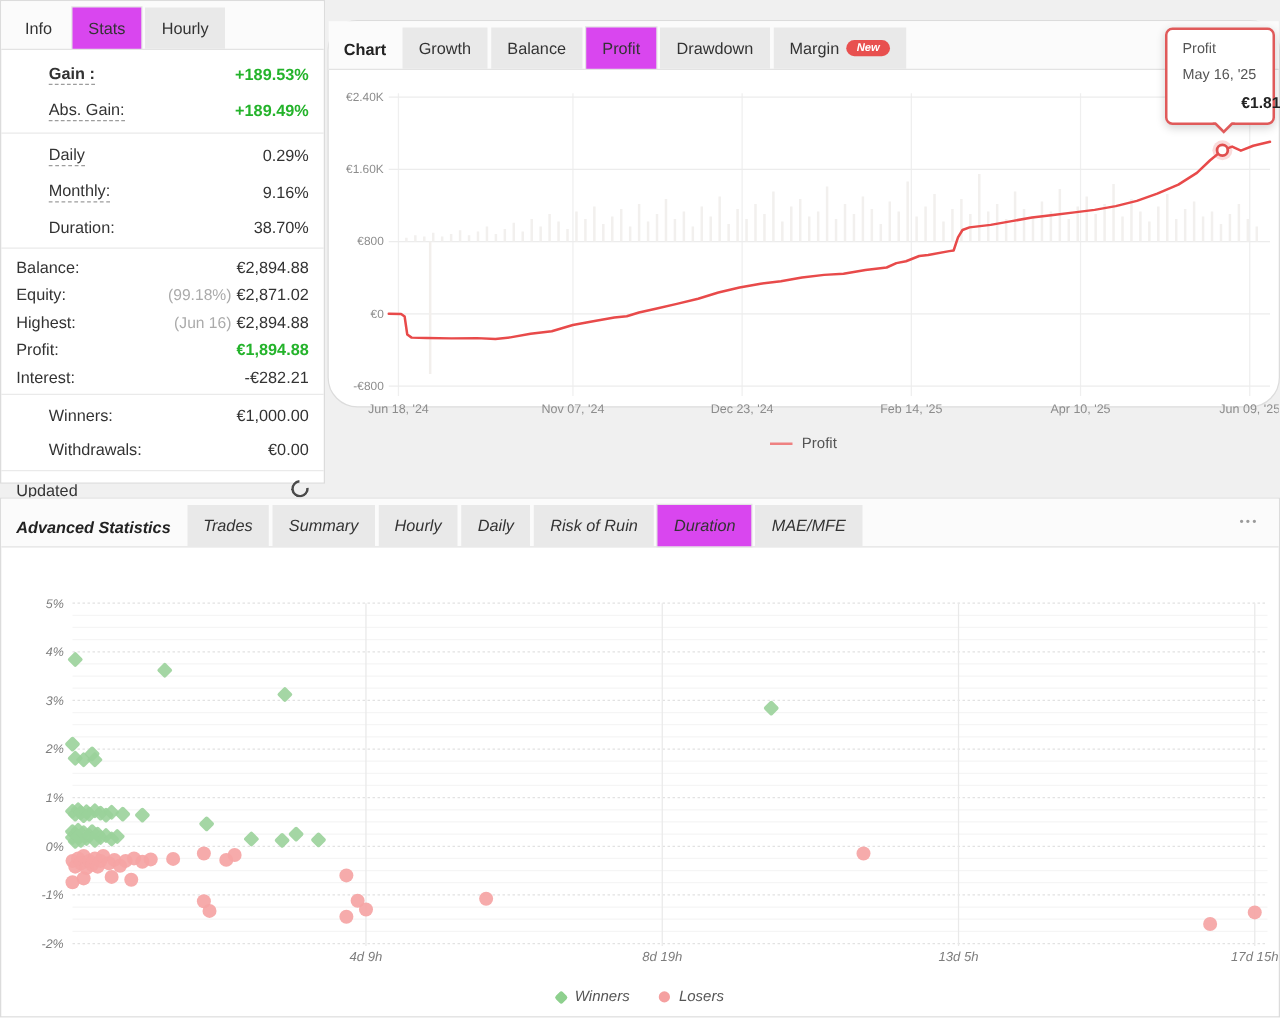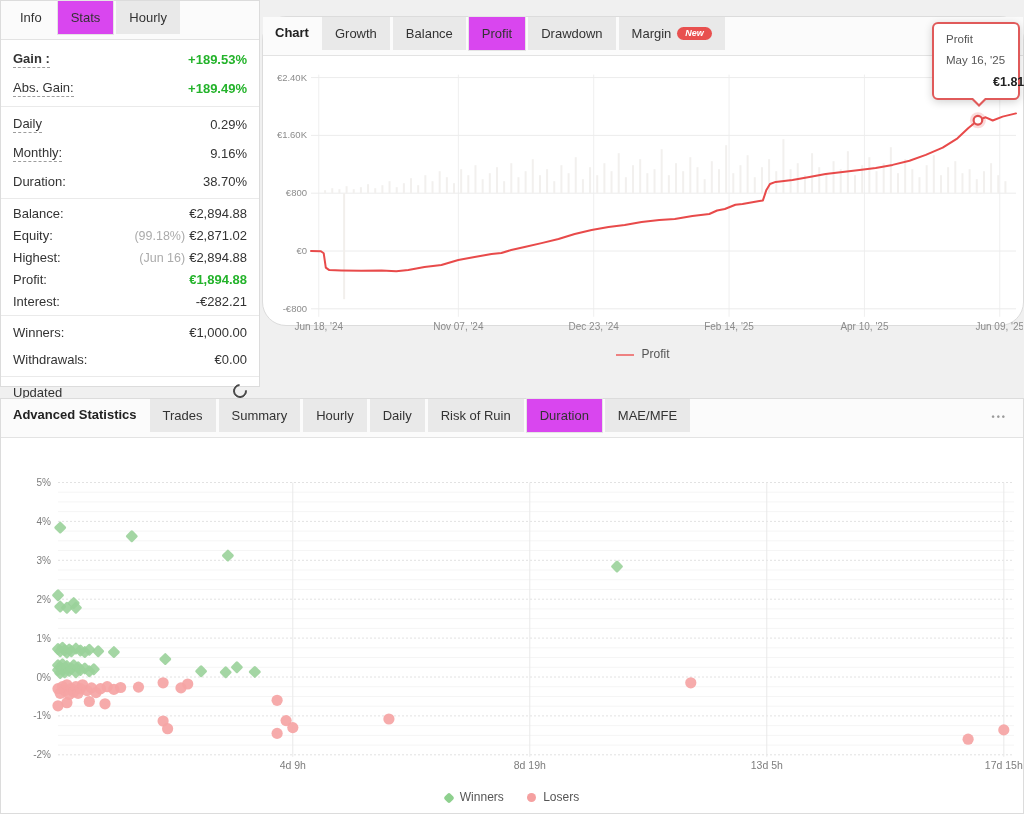--- a/index.html
+++ b/index.html
@@ -1,33 +1,33 @@
 <!DOCTYPE html>
 <html><head>
 <meta charset="utf-8">
 <style>
   html,body{margin:0;padding:0;background:#f0f0f0;font-family:"Liberation Sans",sans-serif;}
   #stage{position:relative;width:1024px;height:814px;overflow:hidden;background:#f0f0f0;}
   .panel{position:absolute;background:#fff;border:1px solid #dcdcdc;box-sizing:border-box;}
   #left-panel{left:0;top:0;width:260px;height:387px;}
   #chart-panel{left:262px;top:16px;width:762px;height:310px;border-radius:24px;}
-  #stats-panel{left:0;top:398px;width:1024px;height:416px;}
-  .tabbar{display:flex;background:#fbfbfb;border-bottom:1px solid #e3e3e3;padding:0 6px;height:38px;align-items:flex-start;gap:3px;position:relative;}
+  #stats-panel{left:0;top:398px;width:1024px;height:416px;font-style:italic;}
+  .tabbar{display:flex;background:#fbfbfb;border-bottom:1px solid #e3e3e3;padding:0 6px;height:38px;align-items:flex-end;gap:3px;position:relative;}
   .bar-label{font-weight:700;font-size:13px;color:#222;padding:8px 10px 8px 6px;white-space:nowrap;}
   .tab{padding:9px 13px;font-size:13px;color:#333;background:#e9e9e9;cursor:pointer;white-space:nowrap;display:flex;align-items:center;gap:6px;}
   .tab.active{background:#d946ef;box-shadow:0 0 0 1px #e4e4e4;}
   .tab.plain{background:transparent;}
   .badge{background:#e8504f;color:#fff;font-size:9px;font-weight:700;font-style:italic;padding:2px 8px;border-radius:9px;line-height:1.1;}
   .menu-dots{position:absolute;right:16px;top:13px;color:#9a9a9a;font-size:9px;letter-spacing:2px;font-weight:700;cursor:pointer;}
   
   #stats-body{padding:2px 0;}
   .group{border-bottom:1px solid #eaeaea;padding:3px 0;}
   .group:last-child{border-bottom:none;}
   .stat-row{display:flex;justify-content:space-between;align-items:center;padding:3.5px 12px;font-size:13px;color:#444;}
-  .stat-row.big{padding:6px 12px;}
+  .stat-row.big{padding:6px 12px;margin-left:26px;}
   .lab{color:#333;}
   .lab.help{border-bottom:1px dashed #9d9d9d;padding-bottom:1px;cursor:help;}
   .lab.bold{font-weight:700;}
   .val{color:#333;text-align:right;}
   .val.green{color:#24b32b;font-weight:700;}
   .muted{color:#ababab;margin-right:4px;font-size:12.5px;}
   .spinner{width:10px;height:10px;border:2.6px solid #4a4a4a;border-radius:50%;border-top-color:transparent;transform:rotate(40deg);display:inline-block;}
   
   #profit-chart-svg{position:absolute;left:0;top:39px;}
   .legend{position:absolute;width:100%;text-align:center;font-size:12px;color:#555;}

